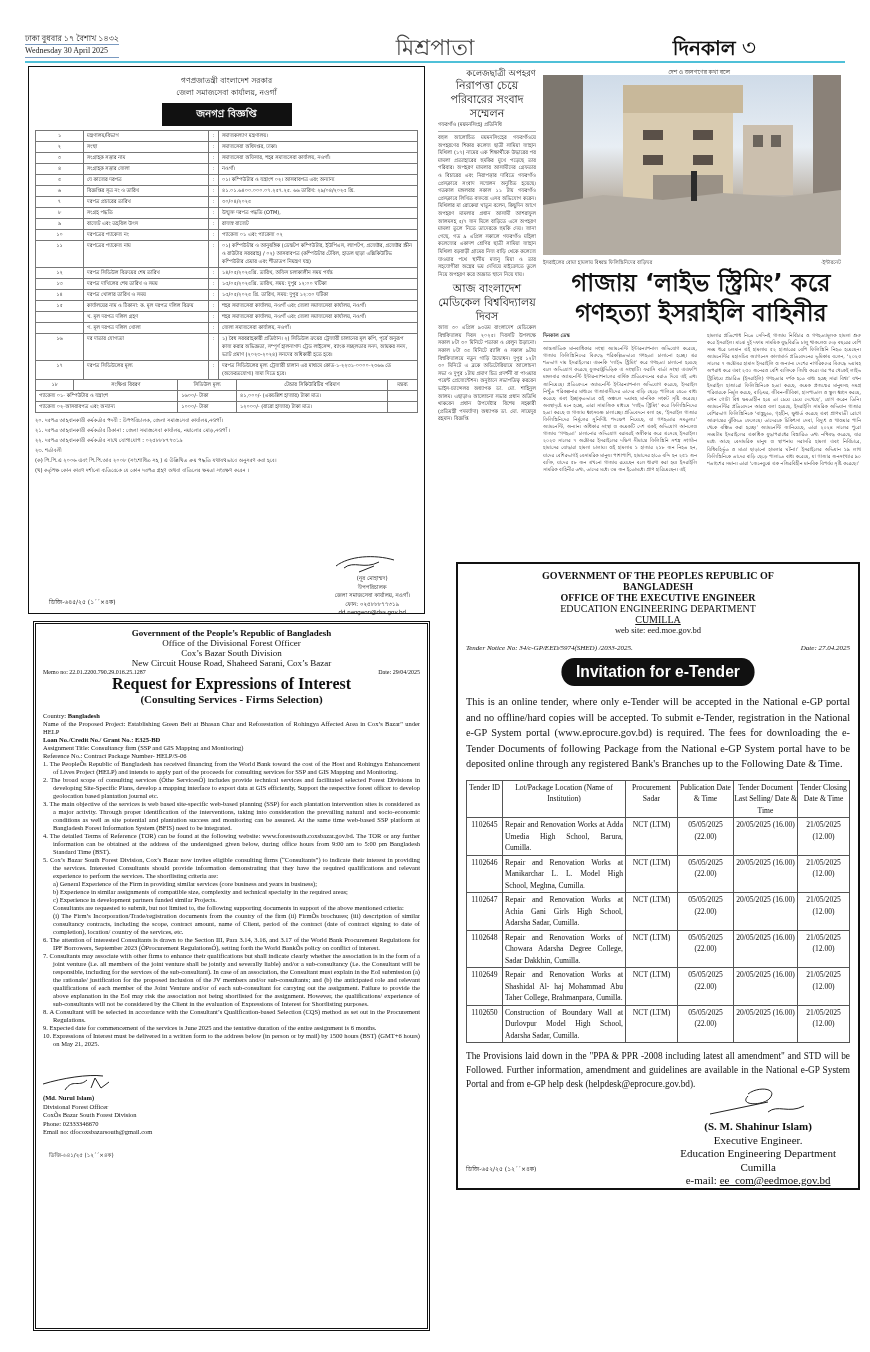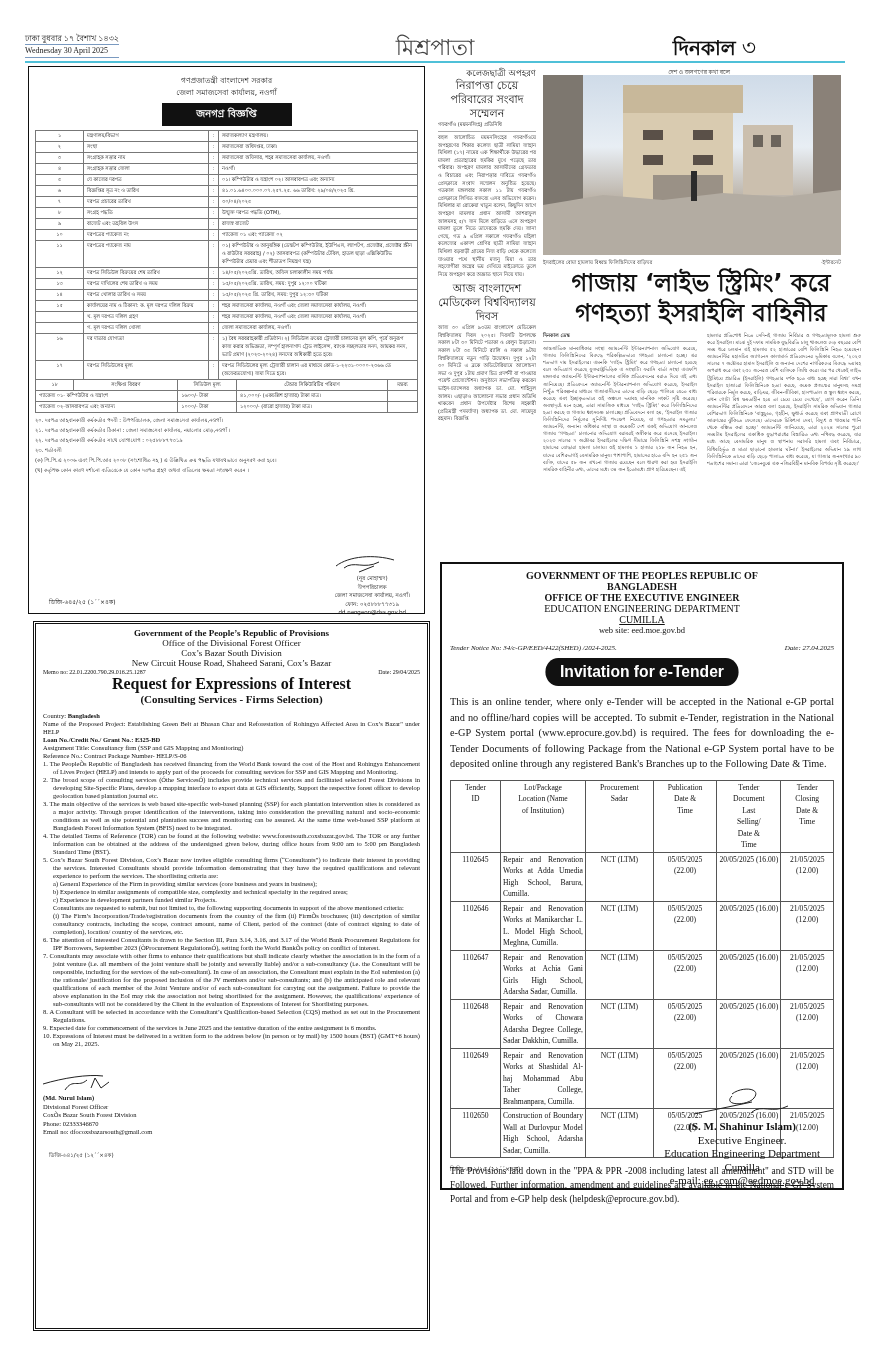--- a/index.html
+++ b/index.html
@@ -50,29 +50,29 @@
 .lc .k{text-align:right;font-size:8.5px;line-height:12px}
 .lc .hl{text-align:center;font-size:11px;line-height:14px}
 .lc .by{font-size:5px;border-bottom:1px solid #aaa;padding-bottom:2px;margin-bottom:2px}
 .lc .tx{font-size:5px;line-height:7.6px;text-align:justify;color:#222}
 .photo{position:absolute;left:105px;top:8px;width:298px;height:180px;overflow:hidden;background:linear-gradient(180deg,#cfdbe8 0%,#e8eef4 40%,#b9b0a4 70%,#9d958a 100%)}
 .cap{position:absolute;left:105px;top:192px;width:298px;font-family:"DejaVu Sans",sans-serif;font-size:5px;display:flex;justify-content:space-between;color:#333}
 .head{position:absolute;left:103px;top:201px;width:320px;font-family:"DejaVu Sans",sans-serif;font-size:24px;line-height:30px;text-align:center;font-weight:bold}
 .cols{position:absolute;left:105px;top:265px;width:318px;font-family:"DejaVu Sans",sans-serif;font-size:4.8px;line-height:7.1px;color:#222;display:flex;gap:10px;text-align:justify}
 .cols .desk{font-size:5px;font-weight:bold;border-bottom:1px solid #aaa;margin-bottom:3px;padding-bottom:2px}
 
-#et{left:440px;top:562px;width:404px;height:628px;border:2px solid #111;padding:6px 8px;font-size:10px}
+#et{left:456px;top:562px;width:404px;height:628px;border:2px solid #111;padding:6px 8px;font-size:10px}
 #et .c{text-align:center;line-height:11px}
 #et .b{font-weight:bold}
 #et .u{text-decoration:underline}
 #et .nt{display:flex;justify-content:space-between;font-style:italic;font-size:7px;margin:8px 0 6px}
 #et .pill{margin:4px auto 8px;width:210px;background:#111;color:#fff;border-radius:14px;text-align:center;font-family:"Liberation Sans",sans-serif;font-weight:bold;font-size:17px;padding:4px 0;transform:scaleX(.92)}
 #et p{text-align:justify;font-size:10.3px;line-height:15.5px}
 #et table{width:100%;border-collapse:collapse;font-size:7.6px;line-height:11.5px;margin:8px 0 6px}
-#et th{font-weight:normal;border:1px solid #555;padding:1px 14px;vertical-align:top;text-align:center}
+#et th{font-weight:normal;border:1px solid #555;padding:1px 0;vertical-align:top;text-align:center}
 #et td{border:1px solid #555;padding:1px 2px;vertical-align:top;text-align:center}
 #et td.loc{text-align:justify}
 #et .prov{font-size:9.3px;line-height:14px}
 #et .sig{position:absolute;right:22px;top:520px;text-align:center;font-size:11px;line-height:13.5px}
 #et .code{position:absolute;left:8px;top:600px;font-family:"DejaVu Sans",sans-serif;font-size:6px}
 svg{display:block}
 </style>
 </head>
 <body>
 
@@ -253,21 +253,21 @@
         <div>উপপরিচালক</div>
         <div>জেলা সমাজসেবা কার্যালয়, নওগাঁ।</div>
         <div>ফোন: ০২৫৮৮৮৭৭৩১৯</div>
         <div>dd.naogaon@dss.gov.bd</div>
       </div>
   </div>
   <div class="code">ডিজি-৬৪৫/২৫ (১´´×৪ক)</div>
 </div>
 
 <div id="eoi" class="box dbl">
-  <div class="c gv">Government of the People’s Republic of Provisions</div>
+  <div class="c gv">Government of the People’s Republic of Bangladesh</div>
   <div class="c of">Office of the Divisional Forest Officer</div>
   <div class="c of">Cox’s Bazar South Division</div>
   <div class="c of">New Circuit House Road, Shaheed Sarani, Cox’s Bazar</div>
   <div class="memo">
       <span>Memo no: 22.01.2200.790.29.016.25.1287</span>
       <span>Date: 29/04/2025</span>
     </div>
   <div class="rq">Request for Expressions of Interest</div>
   <div class="cs">(Consulting Services - Firms Selection)</div>
   <p><span>Country: </span><b>Bangladesh</b></p>
@@ -353,21 +353,21 @@
 </div>
 
 <div id="et" class="abs">
   <div class="c b">GOVERNMENT OF THE PEOPLES REPUBLIC OF</div>
   <div class="c b">BANGLADESH</div>
   <div class="c b">OFFICE OF THE EXECUTIVE ENGINEER</div>
   <div class="c">EDUCATION ENGINEERING DEPARTMENT</div>
   <div class="c u">CUMILLA</div>
   <div class="c" style="font-size:8.5px">web site: eed.moe.gov.bd</div>
   <div class="nt">
-      <span>Tender Notice No: 34/c-GP/EED/4422(SHED) /2024-2025.</span>
+      <span>Tender Notice No: 34/c-GP/EED/5974(SHED) /2033-2025.</span>
       <span>Date: 27.04.2025</span>
     </div>
   <div class="pill">Invitation for e-Tender</div>
   <p>This is an online tender, where only e-Tender will be accepted in the National e-GP portal and no offline/hard copies will be accepted. To submit e-Tender, registration in the National e-GP System portal (www.eprocure.gov.bd) is required. The fees for downloading the e-Tender Documents of following Package from the National e-GP System portal have to be deposited online through any registered Bank's Branches up to the Following Date &amp; Time.</p>
   <table>
     <thead>
         <tr id="et-h">
           <th style="width: 36px;">Tender ID</th>
           <th>Lot/Package Location (Name of Institution)</th>
           <th style="width: 52px;">Procurement Sadar</th>

